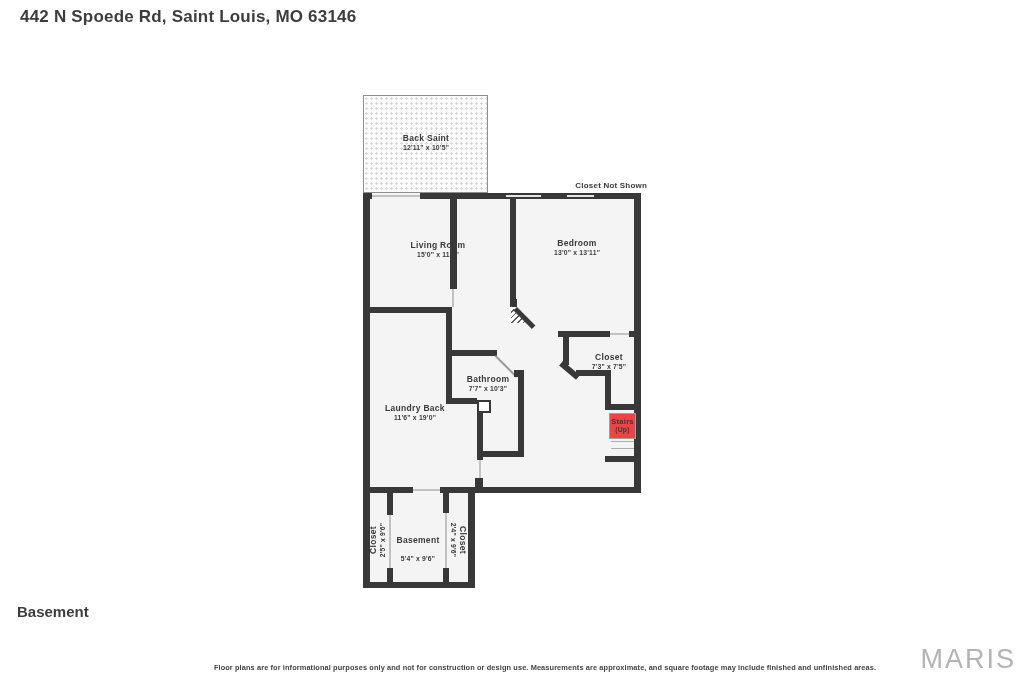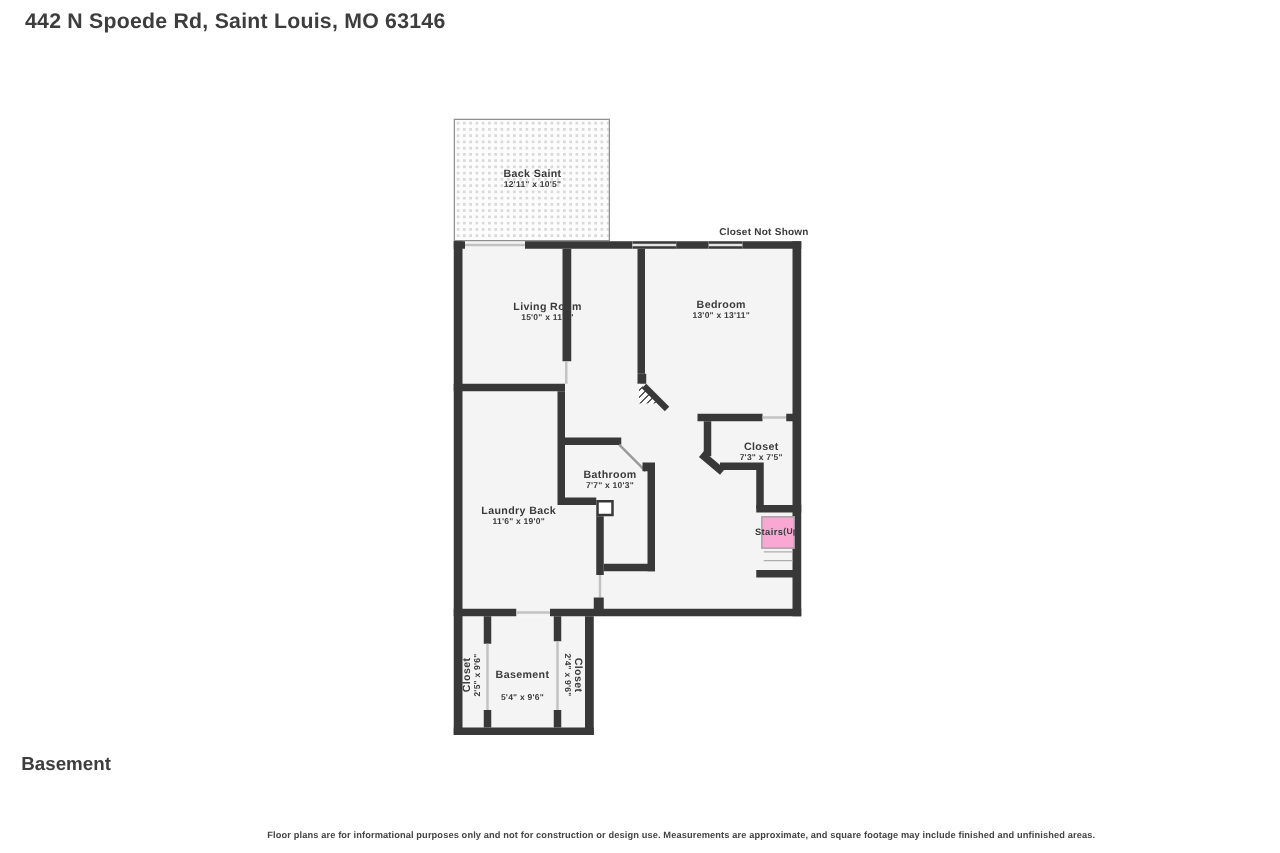--- a/index.html
+++ b/index.html
@@ -24,22 +24,22 @@
   #closet-not-shown{position:absolute;left:535px;top:181px;width:112px;text-align:right;
                     font-size:8px;font-weight:bold;color:#3a3a3a;letter-spacing:.2px;}
   #disclaimer{position:absolute;left:0;top:663px;width:1024px;text-align:center;
               font-size:7.4px;font-weight:bold;color:#444;letter-spacing:.1px;padding-left:33px;}
   #brand{position:absolute;right:8px;top:644px;font-size:27px;color:#b3b3b3;letter-spacing:2px;font-weight:400;}
   .hatch{position:absolute;background-color:#fff;
          background-image:repeating-linear-gradient(135deg,#5a5a5a 0 1px,transparent 1px 4px);
          clip-path:polygon(0 0,100% 100%,0 100%);}
   .doorbar{position:absolute;background:#383838;transform-origin:left top;}
   .doorline{position:absolute;background:#9a9a9a;transform-origin:left top;}
-  #stairs-box{position:absolute;left:609px;top:413px;width:27px;height:26px;background:#f9a8d4;
-              border:1px solid #9e9e9e;box-sizing:border-box;display:flex;flex-direction:row;
+  #stairs-box{position:absolute;left:609px;top:413px;width:27px;height:26px;background:#ef4444;
+              border:1px solid #9e9e9e;box-sizing:border-box;display:flex;flex-direction:column;
               align-items:center;justify-content:center;color:#3a3a3a;}
   #stairs-box .room-name{font-size:7.5px;}
   #fixture{position:absolute;left:477px;top:400px;width:14px;height:13px;background:#fff;
            border:2px solid #383838;box-sizing:border-box;}
   .basement-name-gap{margin-bottom:9px;}
 </style>
 </head>
 <body>
 
 <div id="page">
@@ -155,14 +155,15 @@
     <div class="room-dims">2'5" x 9'6"</div>
   </div>
 
   <div class="room-label rot-right" style="left:458px;top:540px;">
     <div class="room-name">Closet</div>
     <div class="room-dims">2'4" x 9'6"</div>
   </div>
 
   <div id="floor-label">Basement</div>
   <div id="disclaimer">Floor plans are for informational purposes only and not for construction or design use. Measurements are approximate, and square footage may include finished and unfinished areas.</div>
+  <div id="brand">MARIS</div>
 
 </div>
 
 </body></html>

